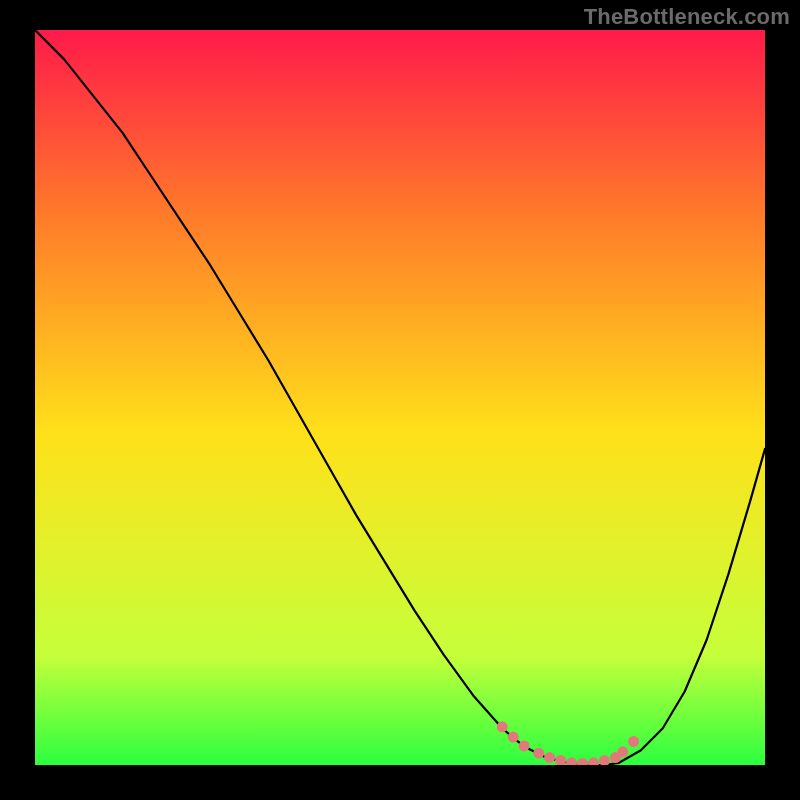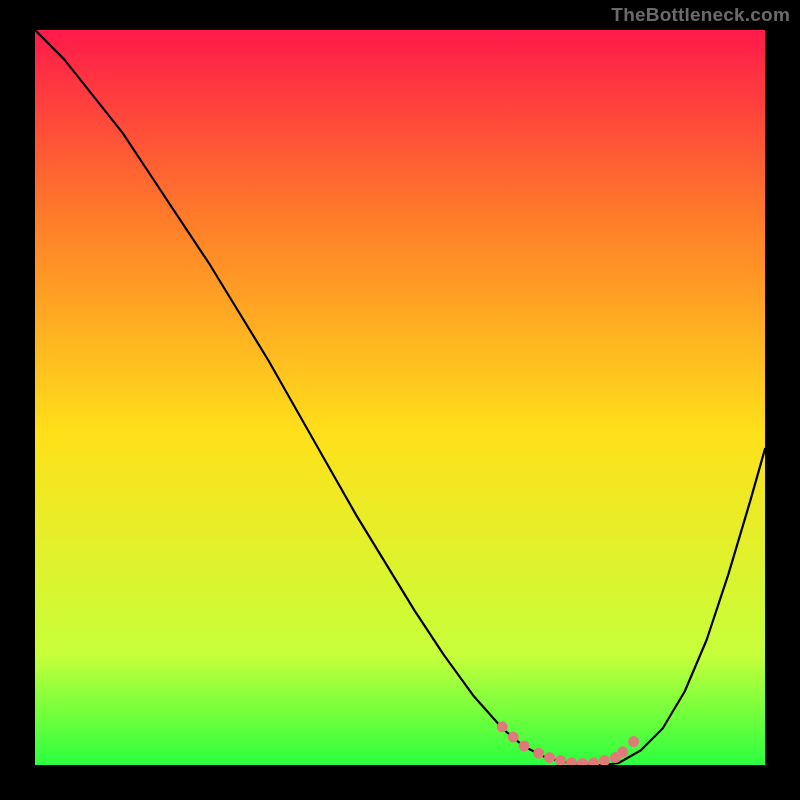--- a/index.html
+++ b/index.html
@@ -14,21 +14,21 @@
     position: relative;
     width: 800px;
     height: 800px;
     background: #000;
   }
   .watermark {
     position: absolute;
     top: 4px;
     right: 10px;
     font-family: Arial, Helvetica, sans-serif;
-    font-size: 19px;
+    font-size: 22px;
     font-weight: 600;
     color: #6a6a6a;
     letter-spacing: 0.2px;
   }
   svg.plot {
     position: absolute;
     left: 35px;
     top: 30px;
     width: 730px;
     height: 735px;

